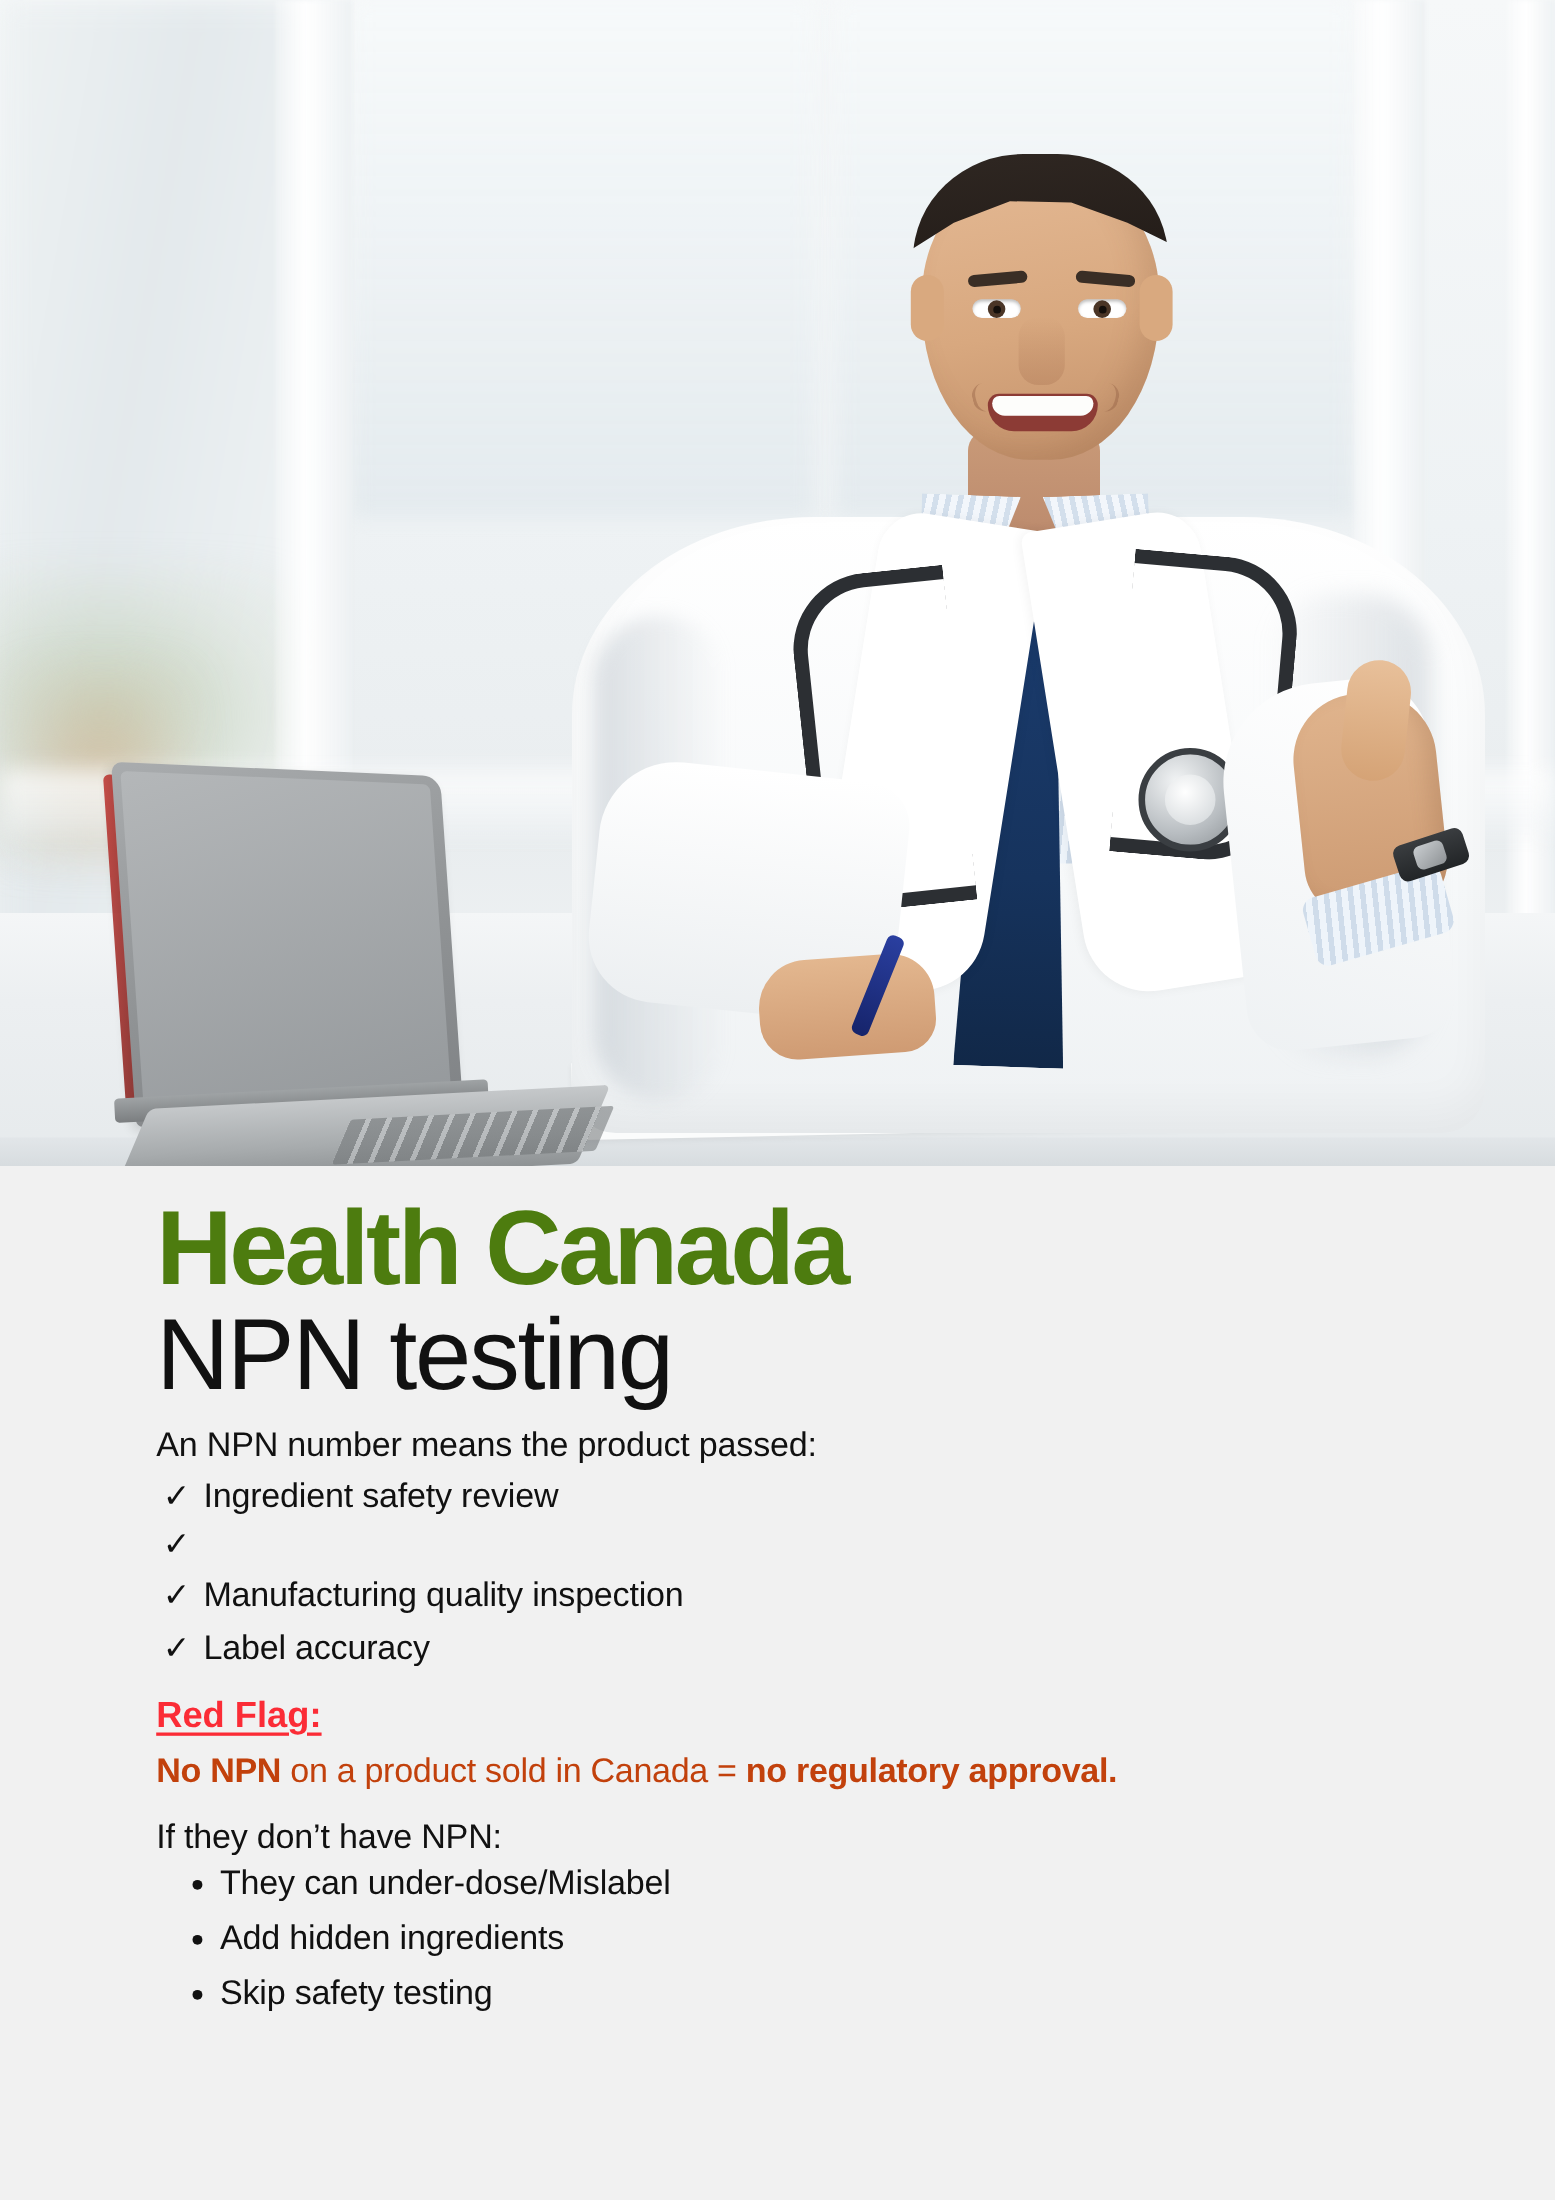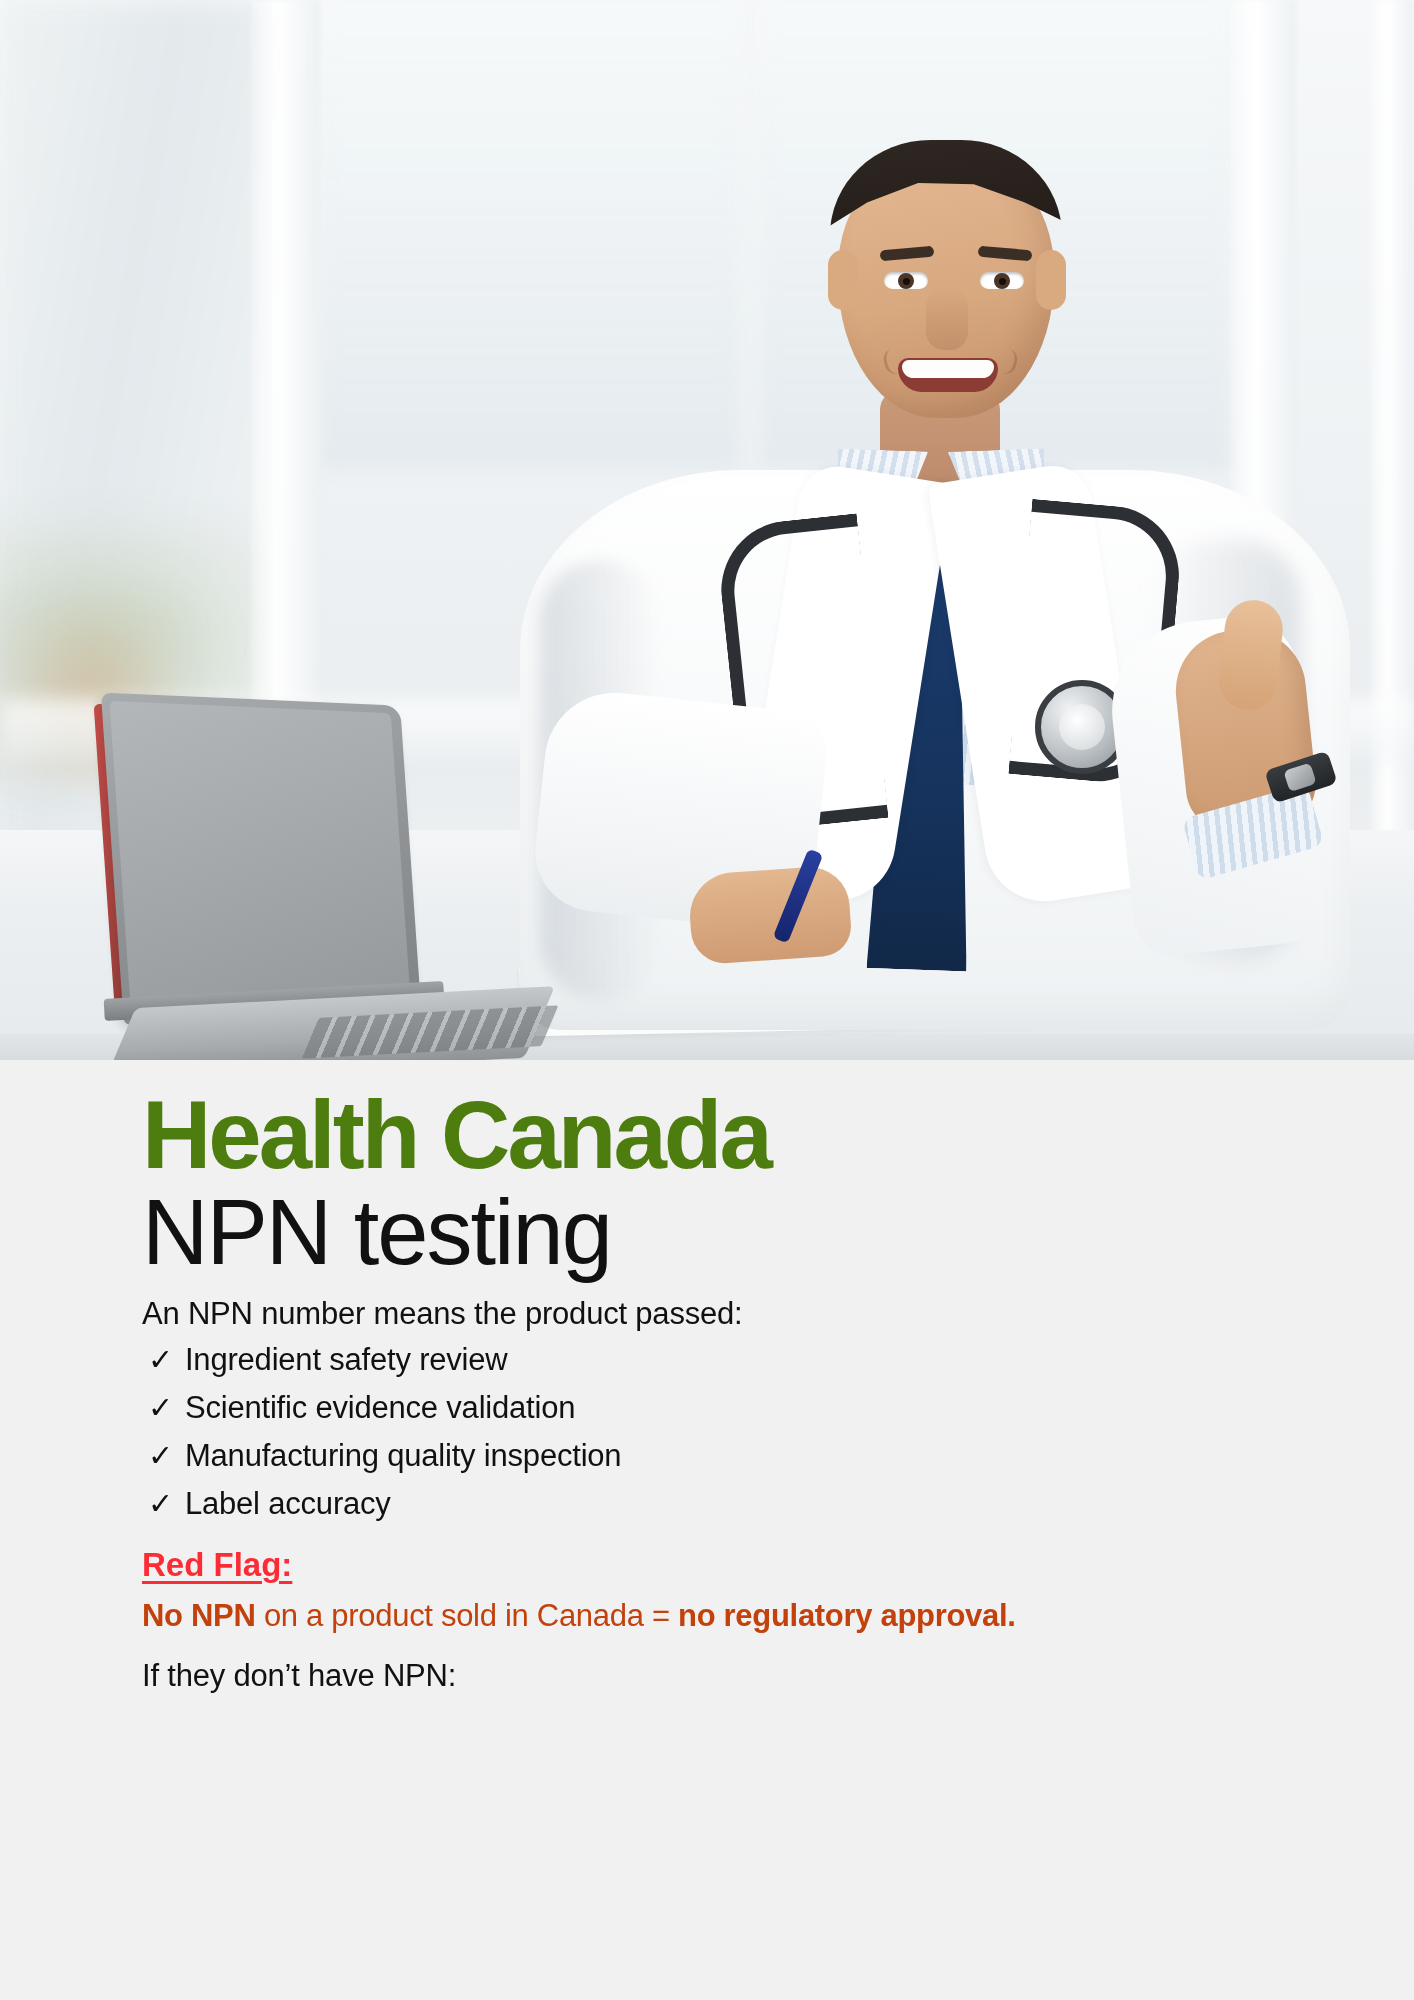--- a/index.html
+++ b/index.html
@@ -645,32 +645,36 @@
 
     <p class="lead"><span>An </span><b>NPN number means the product passed:</b></p>
 
     <ul class="check-list">
       <li>
         <span class="tick">✓</span>
         <span>Ingredient safety review</span>
       </li>
       <li>
         <span class="tick">✓</span>
-        <span>Scientific evidence validation</span>
       </li>
       <li>
         <span class="tick">✓</span>
         <span>Manufacturing quality inspection</span>
       </li>
       <li>
         <span class="tick">✓</span>
         <span>Label accuracy</span>
       </li>
     </ul>
 
     <div class="redflag">Red Flag:</div>
 
     <p class="statement"><b>No NPN</b><span> on a product sold in Canada = </span><b>no regulatory approval.</b></p>
 
     <p class="ifline">If they don’t have NPN:</p>
 
+    <ul class="bullet-list">
+      <li>They can under-dose/Mislabel</li>
+      <li>Add hidden ingredients</li>
+      <li>Skip safety testing</li>
+    </ul>
   </div>
 </div>
 
 </body></html>

